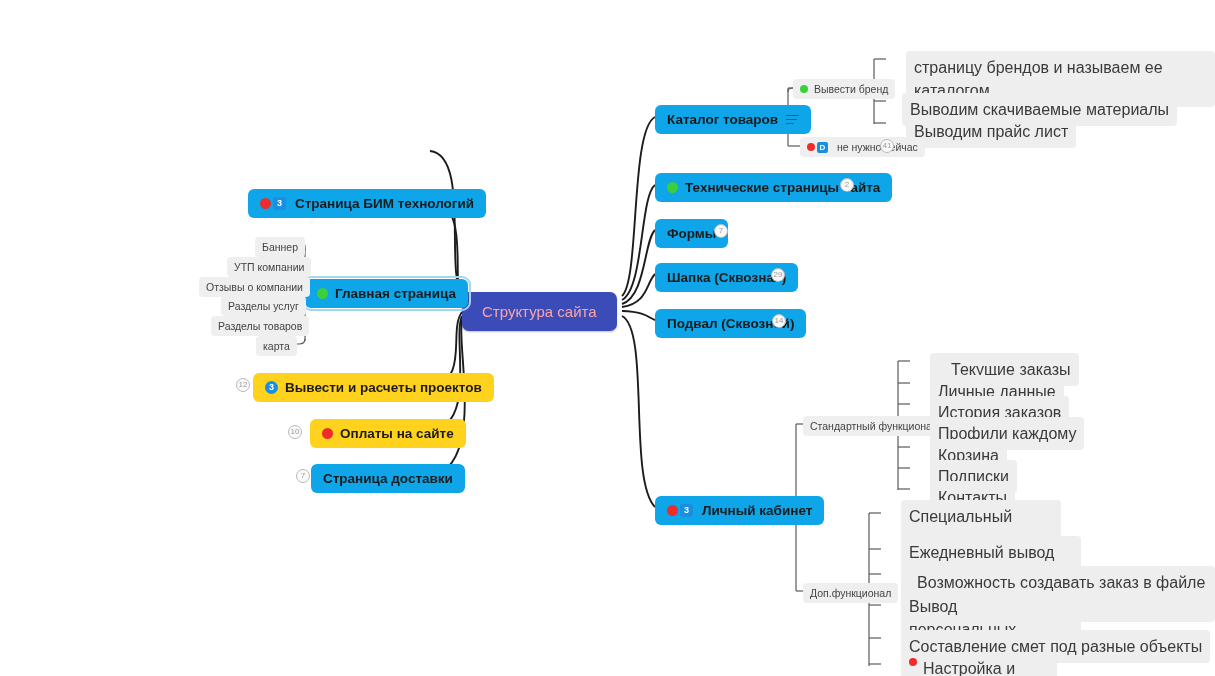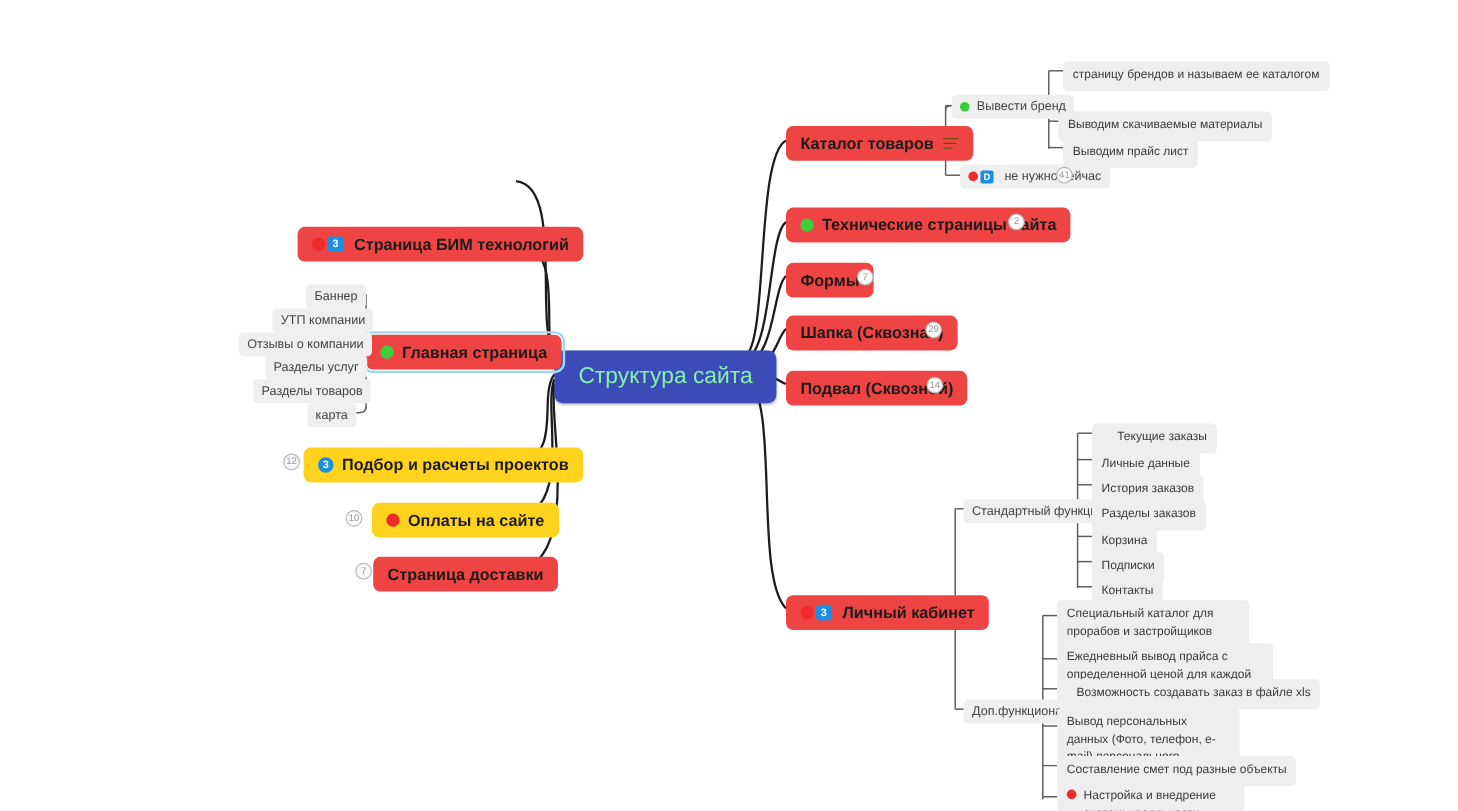--- a/index.html
+++ b/index.html
@@ -12,41 +12,41 @@
     position:relative;
   }
   #canvas{position:absolute;inset:0;width:1215px;height:676px;}
   svg.links{position:absolute;left:0;top:0;width:1215px;height:676px;pointer-events:none;}
 
   .node{position:absolute;box-sizing:border-box;display:flex;align-items:center;}
   .node .lbl{display:block;}
 
   
   .root{
-    background:#3b4cb8;color:#86efac;border-radius:7px;
-    font-size:19px;padding:11px 20px;white-space:nowrap;
+    background:#3b4cb8;color:#fca5a5;border-radius:7px;
+    font-size:15px;padding:11px 20px;white-space:nowrap;
     box-shadow:0 1px 2px rgba(0,0,0,.25);
   }
 
   
   .orange{
-    background:#ef4444;color:#1b1b1b;border-radius:6px;
+    background:#0ea5e9;color:#1b1b1b;border-radius:6px;
     font-size:13.5px;font-weight:bold;padding:7px 12px;white-space:nowrap;
   }
   .orange.sel{outline:2px solid #9fd8ef;outline-offset:1px;text-align:center;}
   .yellow{
     background:#ffd21e;color:#1b1b1b;border-radius:6px;
     font-size:13.5px;font-weight:bold;padding:7px 12px;white-space:nowrap;
   }
   .grey{
     background:#eeeeee;color:#3a3a3a;border-radius:4px;
     font-size:11px;padding:5px 8px;line-height:1.45;
   }
   .grey.big{font-size:13px;color:#222;padding:9px 12px;line-height:1.5;}
-  .grey.mid{font-size:10px;}
+  .grey.mid{font-size:16px;margin-left:20px;}
   .plain{background:#efefef;color:#444;font-size:10.5px;border-radius:4px;padding:4px 7px;white-space:nowrap;}
 
   
   .dot{width:11px;height:11px;border-radius:50%;flex:0 0 auto;margin-right:7px;display:inline-block;}
   .dot.green{background:#3ccf3c;}
   .dot.red{background:#ef2b2b;}
   .dot.small{width:8px;height:8px;margin-right:6px;}
   .flag{width:13px;height:13px;border-radius:2px;background:#1a8fe0;color:#fff;font-size:9px;
         font-weight:bold;line-height:13px;text-align:center;flex:0 0 auto;margin-right:7px;}
   .pairmark{display:flex;align-items:center;margin-right:2px;}
@@ -172,21 +172,21 @@
   </div>
   <div class="node plain" style="left:211px;top:316px;">
     <span class="lbl">Разделы товаров</span>
   </div>
   <div class="node plain" style="left:256px;top:336px;">
     <span class="lbl">карта</span>
   </div>
 
   <div class="node yellow" style="left:253px;top:373px;">
     <span class="flag" style="border-radius:50%;">3</span>
-    <span class="lbl">Подбор и расчеты проектов</span>
+    <span class="lbl">Вывести и расчеты проектов</span>
   </div>
   <div class="badge" style="left:236px;top:378px;">12</div>
 
   <div class="node yellow" style="left:310px;top:419px;">
     <span class="dot red"></span>
     <span class="lbl">Оплаты на сайте</span>
   </div>
   <div class="badge" style="left:288px;top:408px;margin-top:17px;">10</div>
 
   <div class="node orange" style="left:311px;top:464px;">
@@ -266,21 +266,21 @@
   <div class="node grey mid" style="left:910px;top:353px;padding-left:21px;">
     <span class="lbl">Текущие заказы</span>
   </div>
   <div class="node grey mid" style="left:910px;top:375px;">
     <span class="lbl">Личные данные</span>
   </div>
   <div class="node grey mid" style="left:910px;top:396px;">
     <span class="lbl">История заказов</span>
   </div>
   <div class="node grey mid" style="left:910px;top:417px;">
-    <span class="lbl">Разделы заказов</span>
+    <span class="lbl">Профили каждому</span>
   </div>
   <div class="node grey mid" style="left:910px;top:439px;">
     <span class="lbl">Корзина</span>
   </div>
   <div class="node grey mid" style="left:910px;top:460px;">
     <span class="lbl">Подписки</span>
   </div>
   <div class="node grey mid" style="left:910px;top:481px;">
     <span class="lbl">Контакты</span>
   </div>

